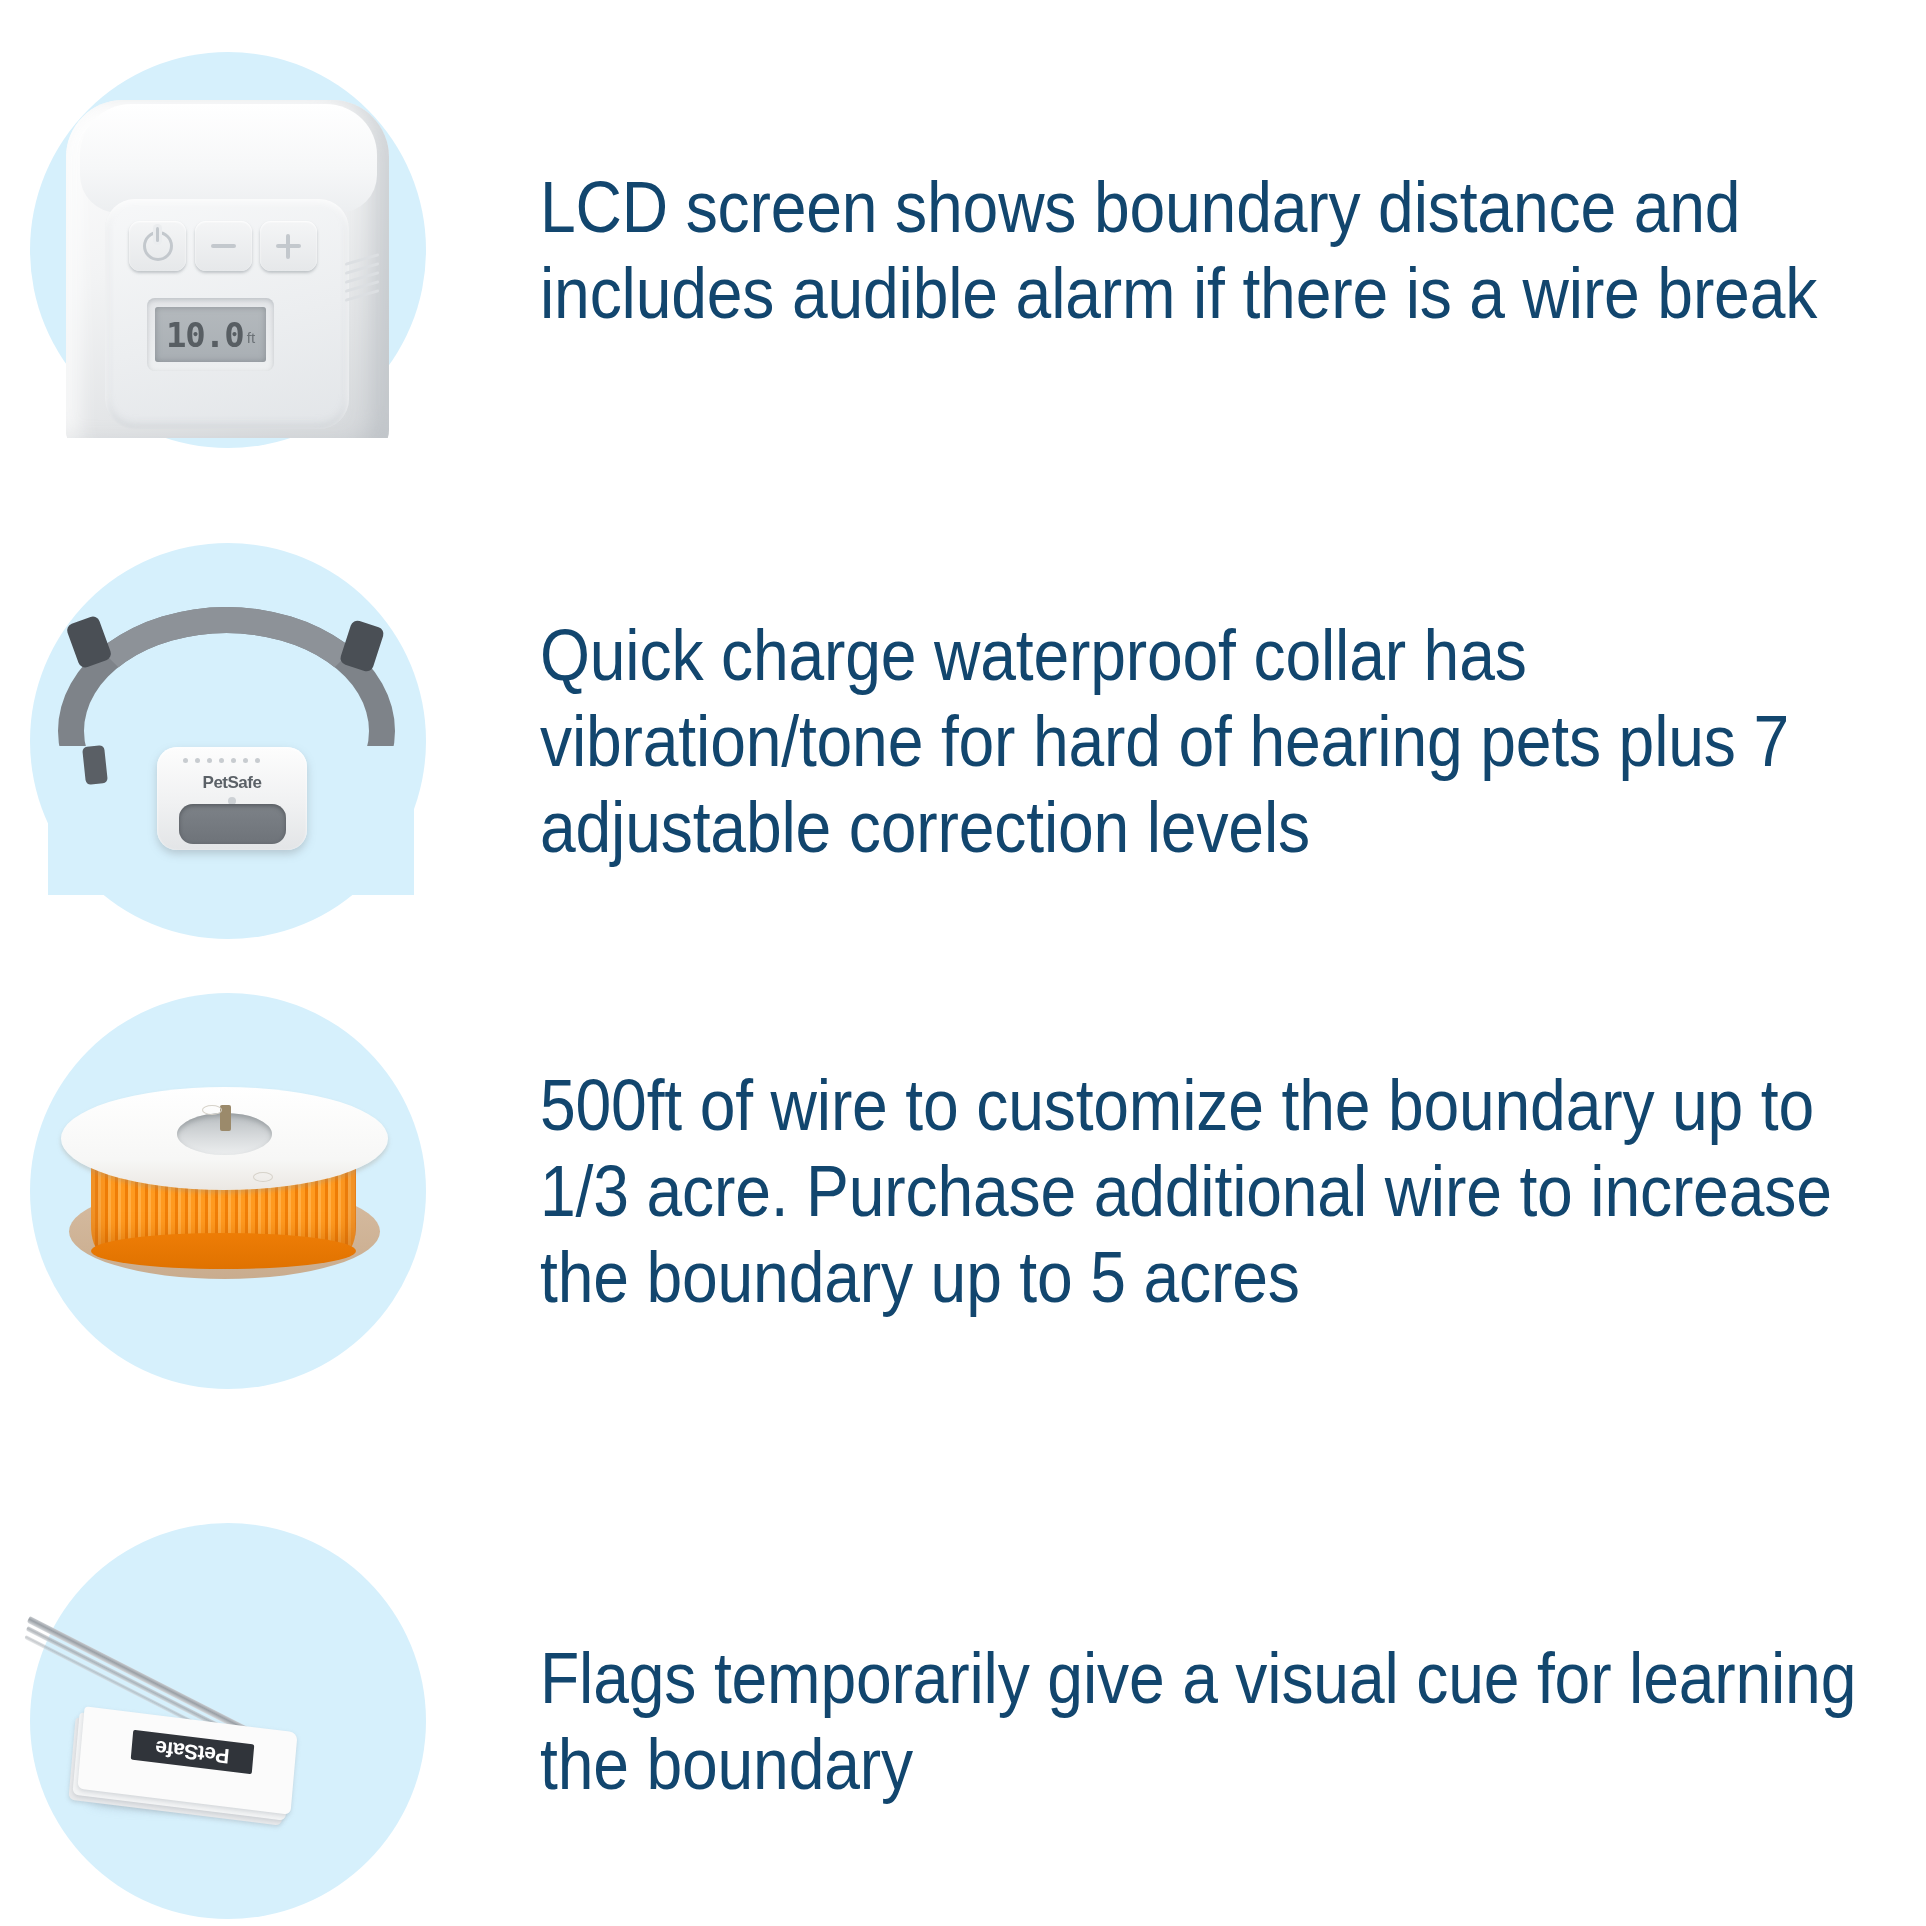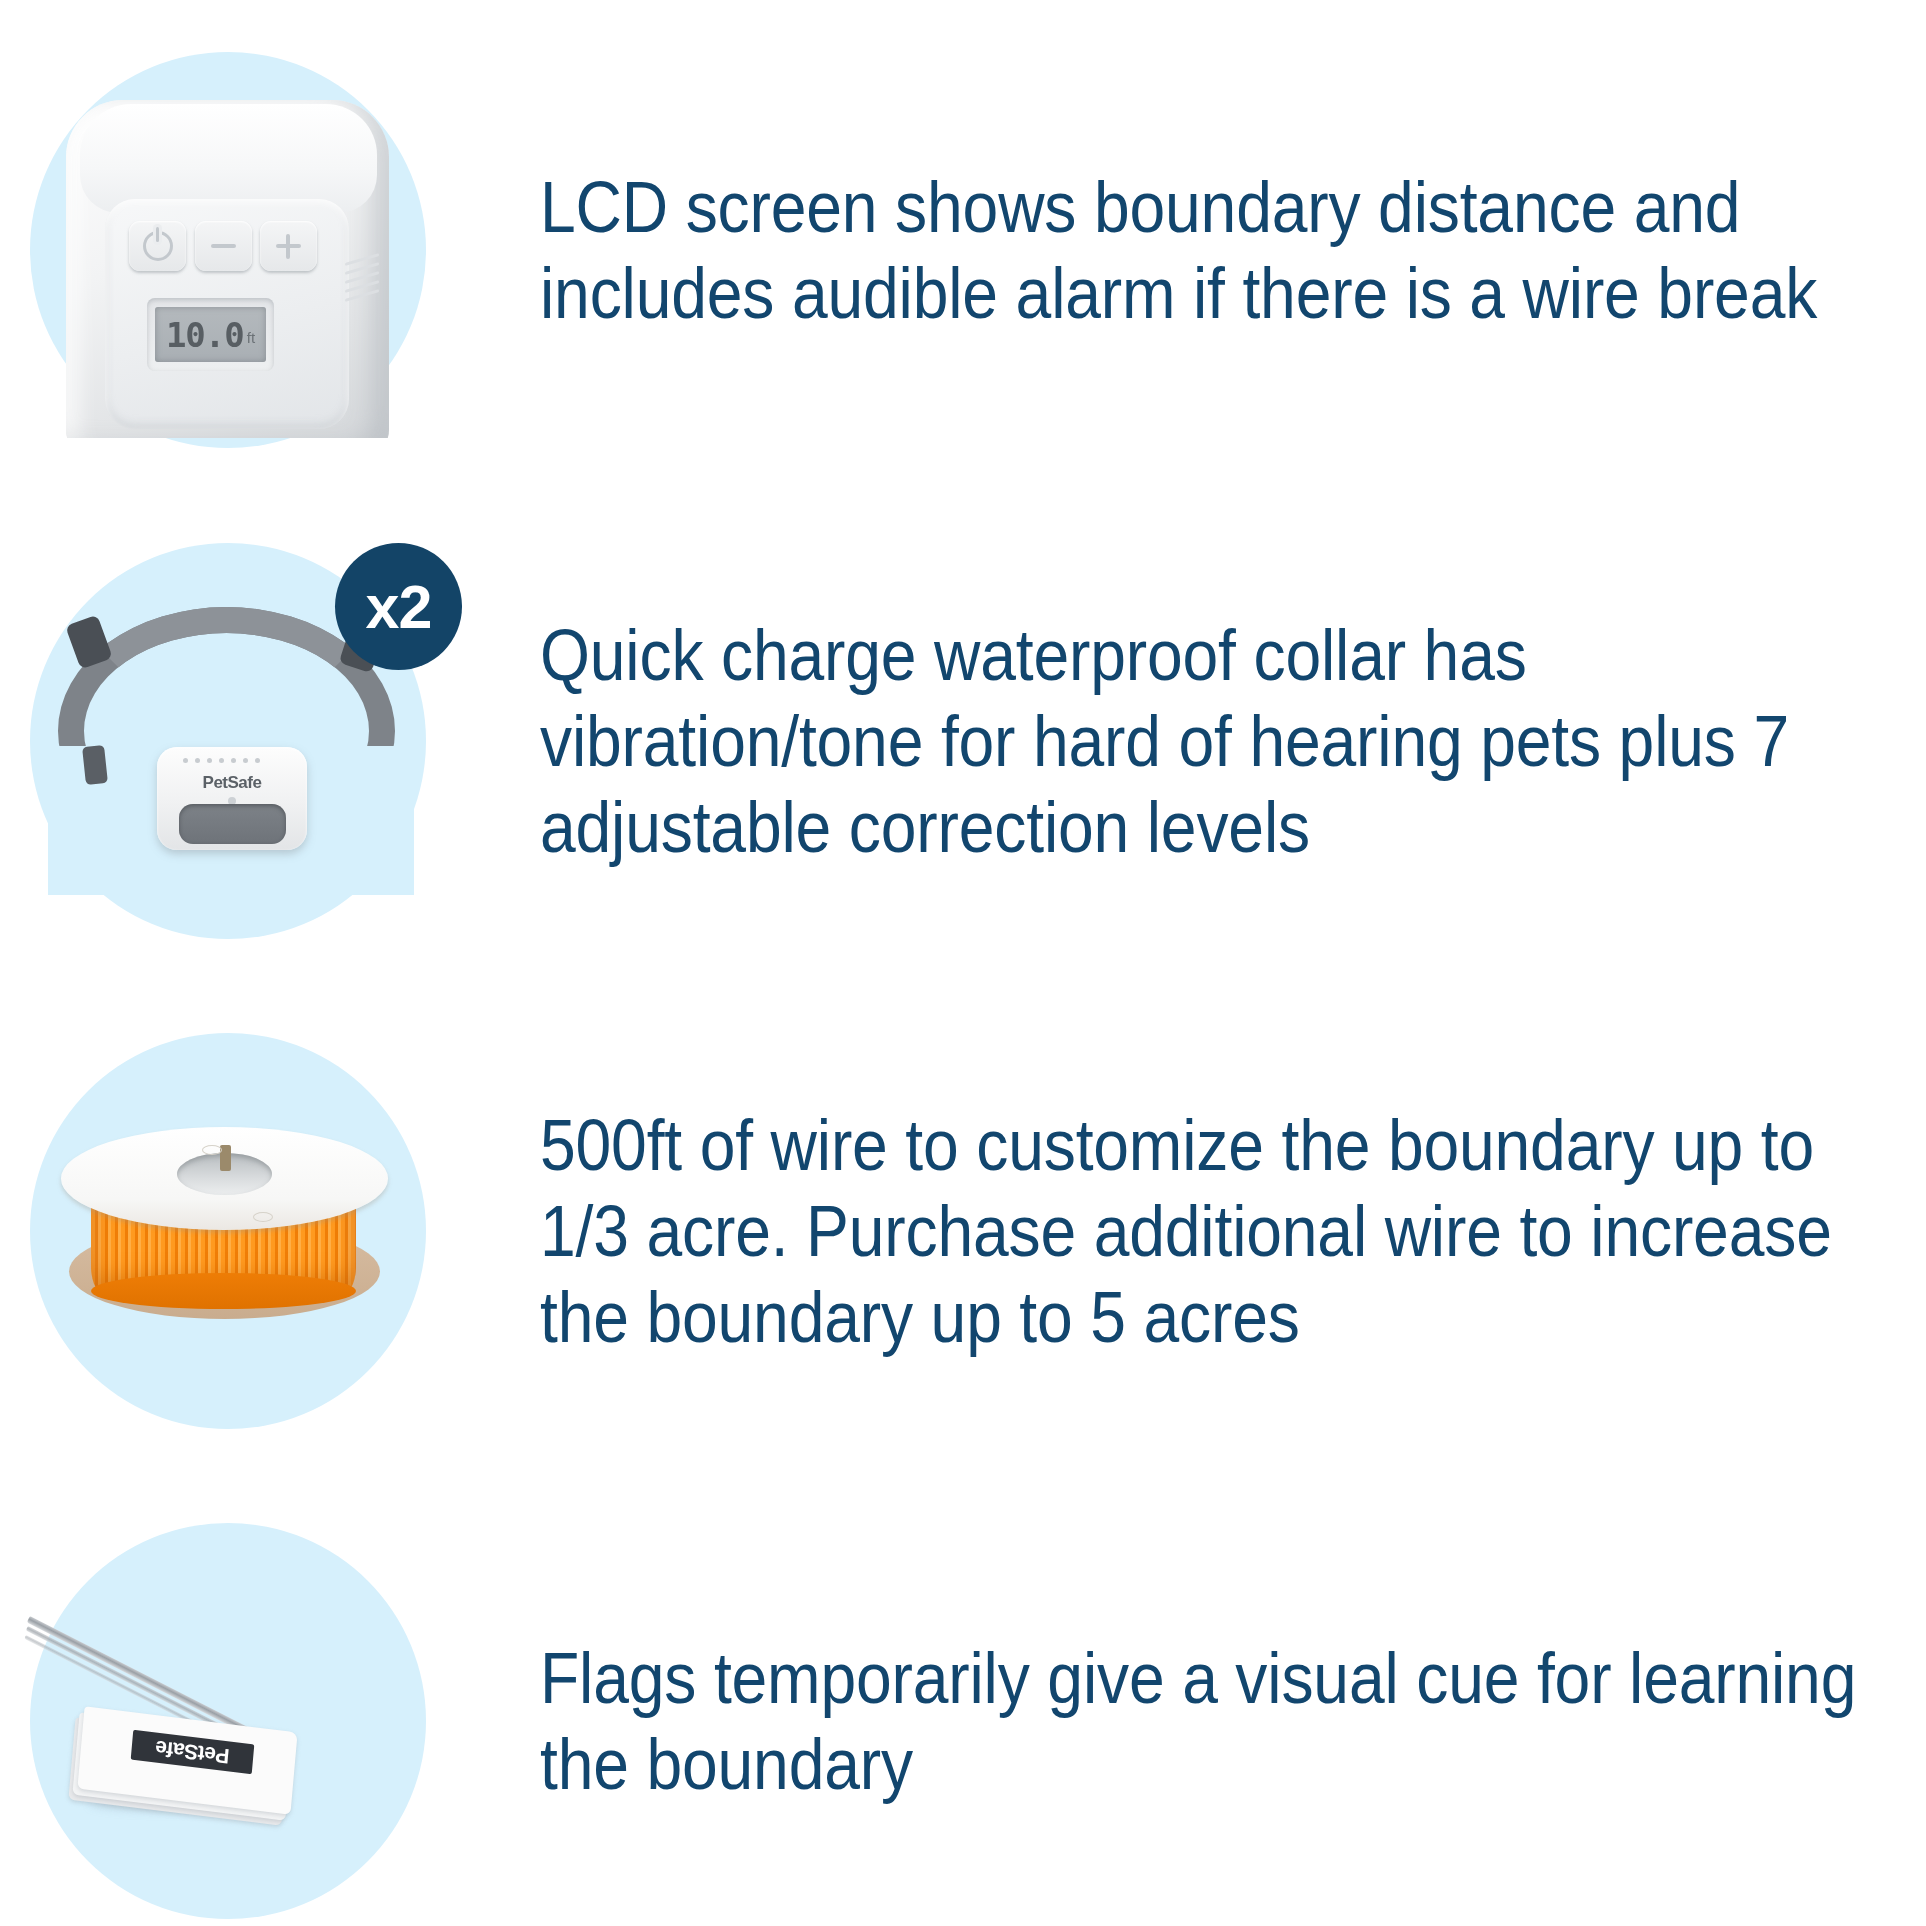--- a/index.html
+++ b/index.html
@@ -23,21 +23,21 @@
   
   .feature-row {
     position: absolute;
     left: 0;
     width: 1927px;
     display: flex;
     align-items: center;
   }
   .row-1 { top: 52px;   height: 396px; }
   .row-2 { top: 543px;  height: 396px; }
-  .row-3 { top: 1033px; height: 396px; justify-content: space-between; }
+  .row-3 { top: 993px; height: 396px; justify-content: space-between; }
   .row-4 { top: 1523px; height: 396px; }
 
   .media-col {
     position: relative;
     width: 540px;
     height: 396px;
     flex: 0 0 540px;
   }
 
   .circle {
@@ -576,21 +576,20 @@
               <i></i>
               <i></i>
               <i></i>
           </div>
           <div class="rec-logo">PetSafe</div>
           <div class="rec-led"></div>
           <div class="rec-contact"></div>
         </div>
       </div>
 
-      <div class="badge-x2">x2</div>
     </div>
 
     <div class="text-col">
       <p class="feature-text">Quick charge waterproof collar has vibration/tone for hard of hearing pets plus 7 adjustable correction levels</p>
     </div>
   </div>
 
   <div class="feature-row row-3">
     <div class="media-col">
       <div class="circle"></div>

